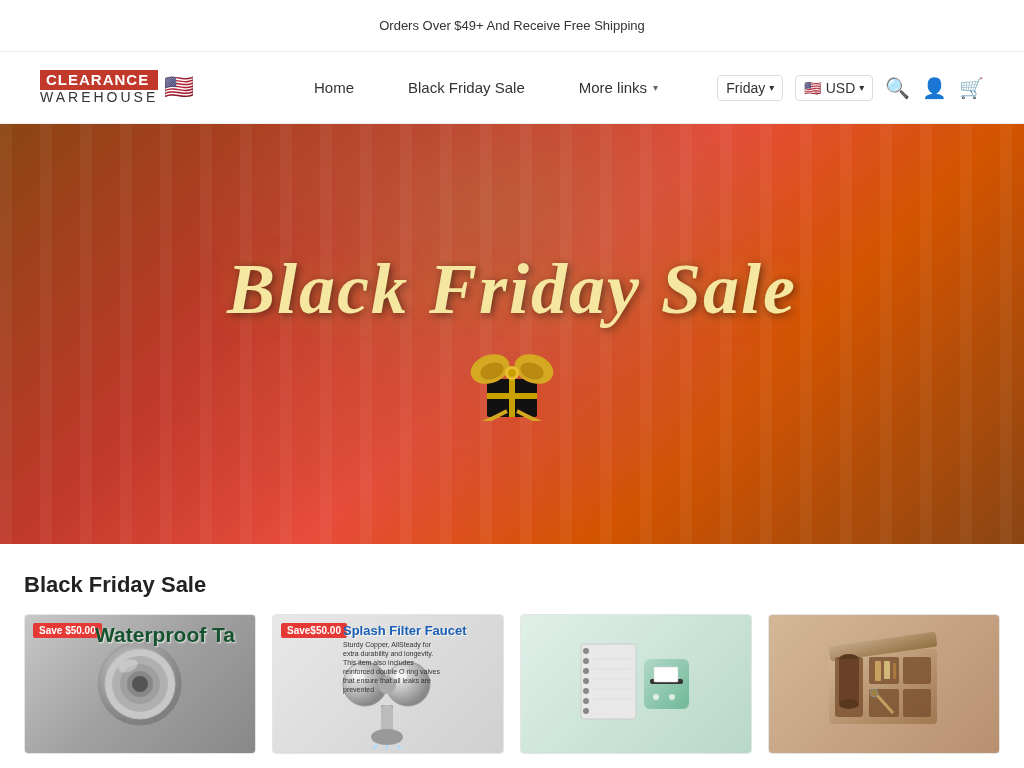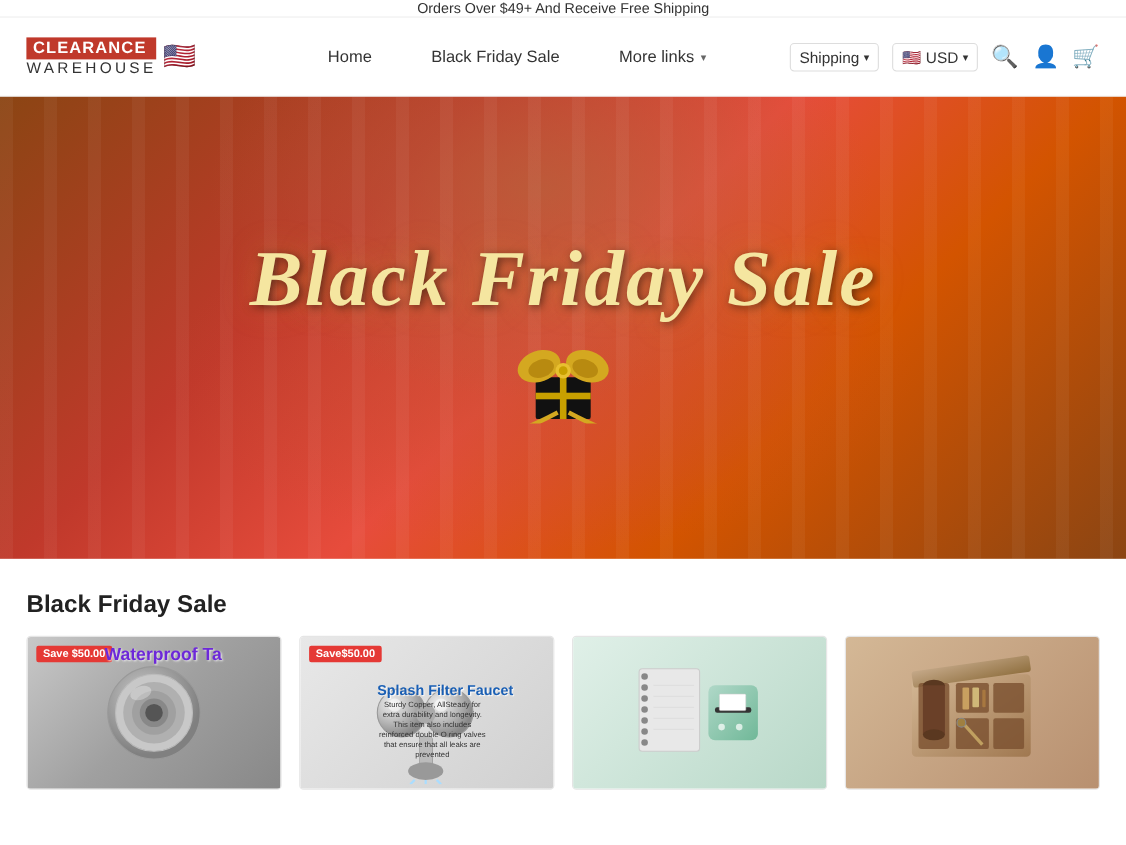--- a/index.html
+++ b/index.html
@@ -2,31 +2,31 @@
 <html><head>
   <meta charset="utf-8">
   <style>
     * { margin: 0; padding: 0; box-sizing: border-box; }
     body { font-family: Arial, sans-serif; font-size: 14px; color: #333; background: #fff; width: 1024px; overflow-x: hidden; }
 
     
     .top-banner {
       background: #fff;
       text-align: center;
-      padding: 0;
+      padding: 18px;
       font-size: 13px;
       color: #333;
       border-bottom: 1px solid #eee;
     }
 
     
     .header {
       display: flex;
       align-items: center;
-      padding: 10px 24px;
+      padding: 10px 40px;
       border-bottom: 1px solid #eee;
       height: 72px;
     }
 
     .logo-area {
       display: flex;
       align-items: center;
       min-width: 220px;
     }
 
@@ -204,21 +204,20 @@
       gap: 16px;
     }
 
     .product-card {
       border: 1px solid #e5e5e5;
       border-radius: 4px;
       overflow: hidden;
       background: #fff;
       position: relative;
       height: 140px;
-      text-align: center;
     }
 
     
     .product-1-bg {
       background: linear-gradient(135deg, #c8c8c8 0%, #a0a0a0 50%, #888 100%);
       width: 100%;
       height: 100%;
       display: flex;
       align-items: center;
       justify-content: center;
@@ -267,23 +266,23 @@
       font-weight: bold;
       padding: 2px 6px;
       border-radius: 2px;
       z-index: 3;
     }
 
     .product-label {
       position: absolute;
       top: 8px;
       left: 70px;
-      font-size: 16px;
+      font-size: 21px;
       font-weight: 900;
-      color: #6d28d9;
+      color: #14532d;
       text-shadow: 1px 1px 2px rgba(255,255,255,0.8);
       z-index: 3;
     }
 
     
     ::-webkit-scrollbar { width: 8px; }
     ::-webkit-scrollbar-track { background: #f1f1f1; }
     ::-webkit-scrollbar-thumb { background: #ccc; border-radius: 4px; }
   </style>
 </head>
@@ -311,21 +310,21 @@
     <a href="#">
       <span class="more-links">
         <span>More links</span>
         <span class="chevron-down">▾</span>
       </span>
     </a>
   </nav>
 
   <div class="header-right">
     <div class="lang-selector">
-      <span>Shipping</span>
+      <span>Friday</span>
       <span style="font-size:10px;">▾</span>
     </div>
 
     <div class="currency-selector">
       <span>🇺🇸</span>
       <span>USD</span>
       <span style="font-size:10px;">▾</span>
     </div>
 
     <span class="header-icon">🔍</span>
@@ -425,21 +424,21 @@
           <rect x="48" y="86" width="12" height="30" rx="3" fill="#bbb"></rect>
 
           <ellipse cx="54" cy="118" rx="16" ry="8" fill="#999"></ellipse>
 
           <line x1="44" y1="126" x2="40" y2="130" stroke="#aaddff" stroke-width="2"></line>
           <line x1="54" y1="126" x2="54" y2="130" stroke="#aaddff" stroke-width="2"></line>
           <line x1="64" y1="126" x2="68" y2="130" stroke="#aaddff" stroke-width="2"></line>
         </svg>
       </div>
       <div class="save-badge">Save$50.00</div>
-      <div style="position:absolute;top:8px;left:70px;z-index:3;margin-top:33px;">
+      <div style="position:absolute;top:8px;left:70px;z-index:3;">
         <div style="font-size:13px;font-weight:900;color:#1a5fb4;text-shadow:1px 1px 1px rgba(255,255,255,0.9);">Splash Filter Faucet</div>
         <div style="font-size:7px;color:#333;max-width:100px;line-height:1.3;margin-top:2px;">Sturdy Copper, AllSteady for extra durability and longevity. This item also includes reinforced double O ring valves that ensure that all leaks are prevented</div>
       </div>
     </div>
 
     <div class="product-card">
       <div class="product-3-bg">
         <svg width="120" height="110" viewBox="0 0 120 110">
           <defs>
             <linearGradient id="printerGrad" x1="0%" y1="0%" x2="100%" y2="100%">

